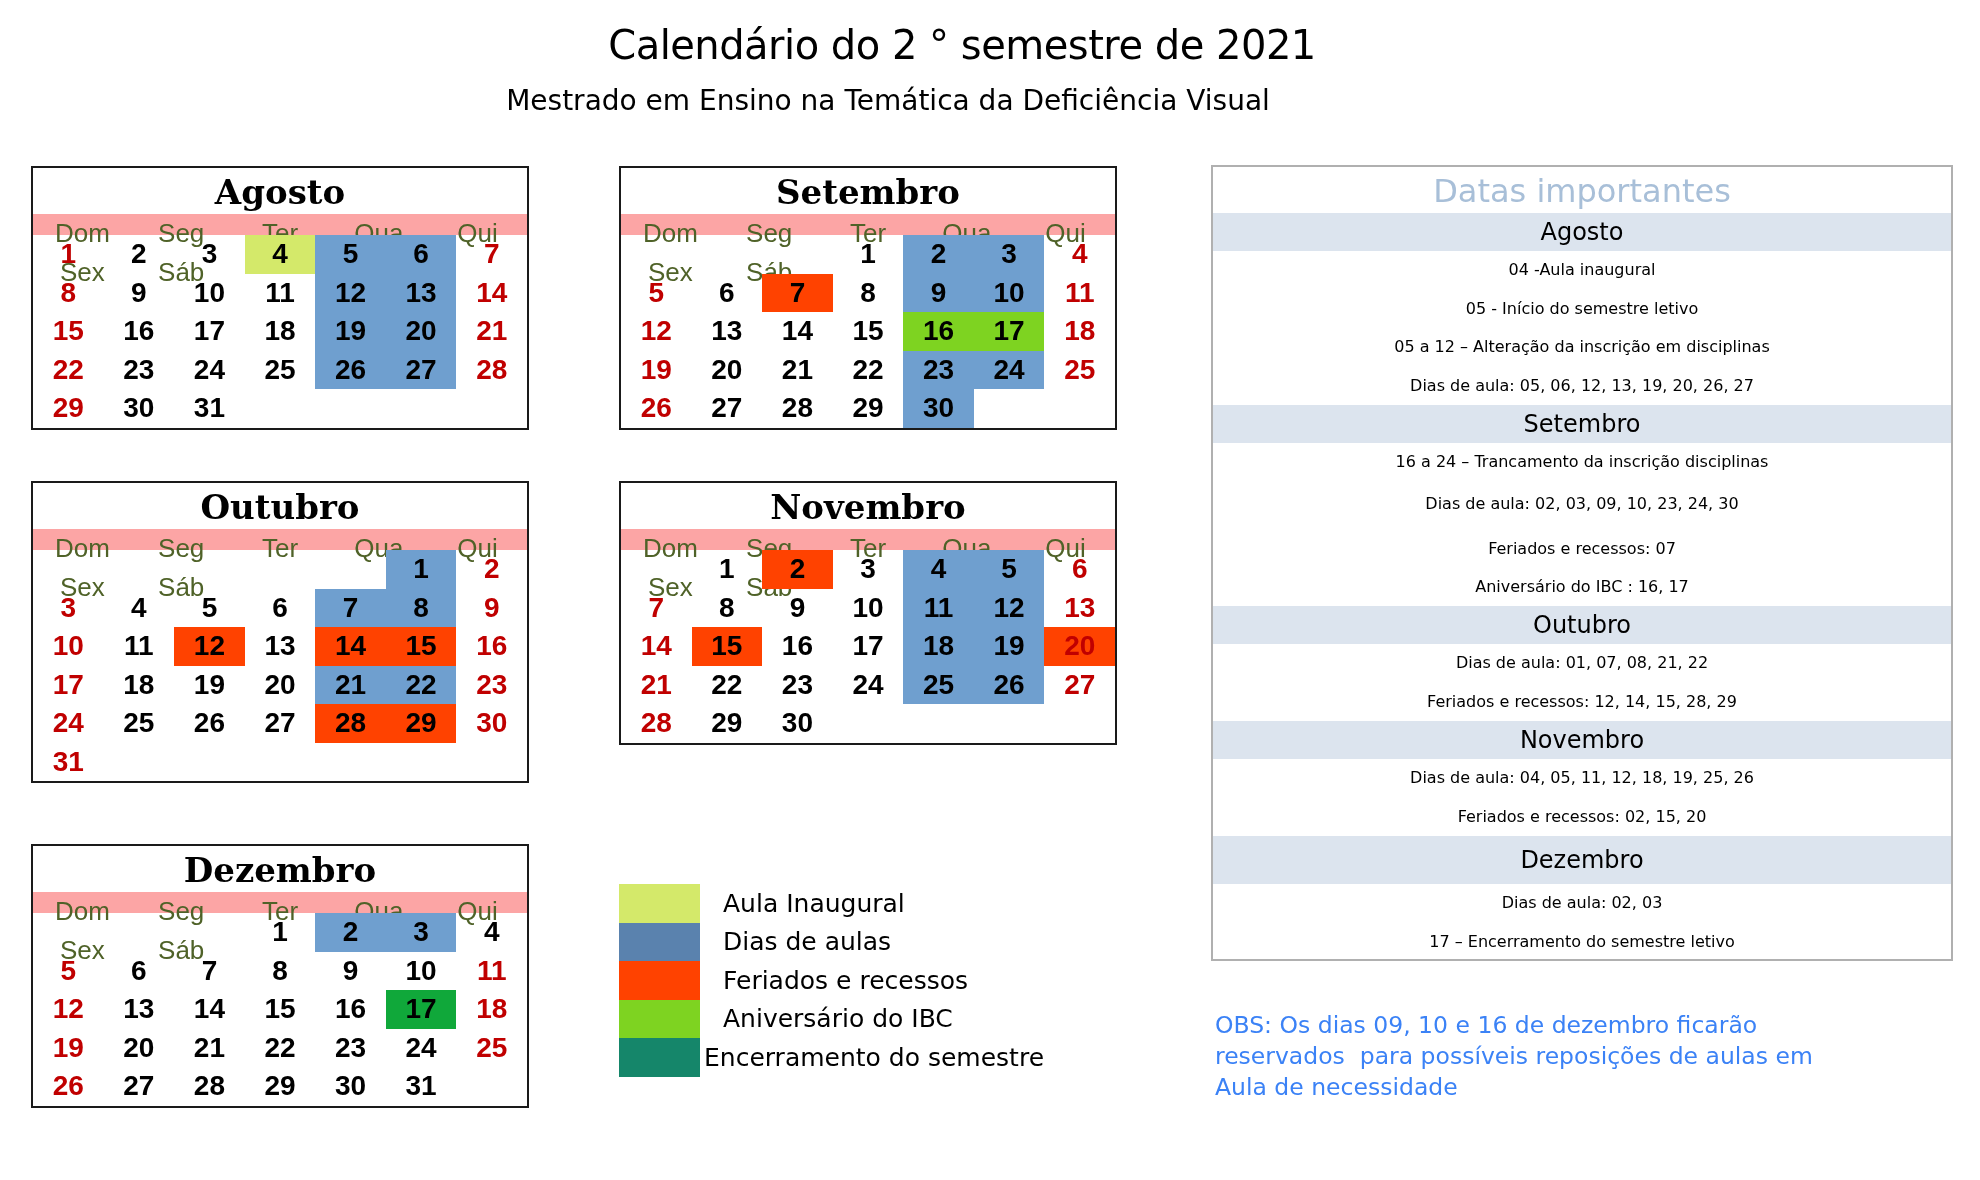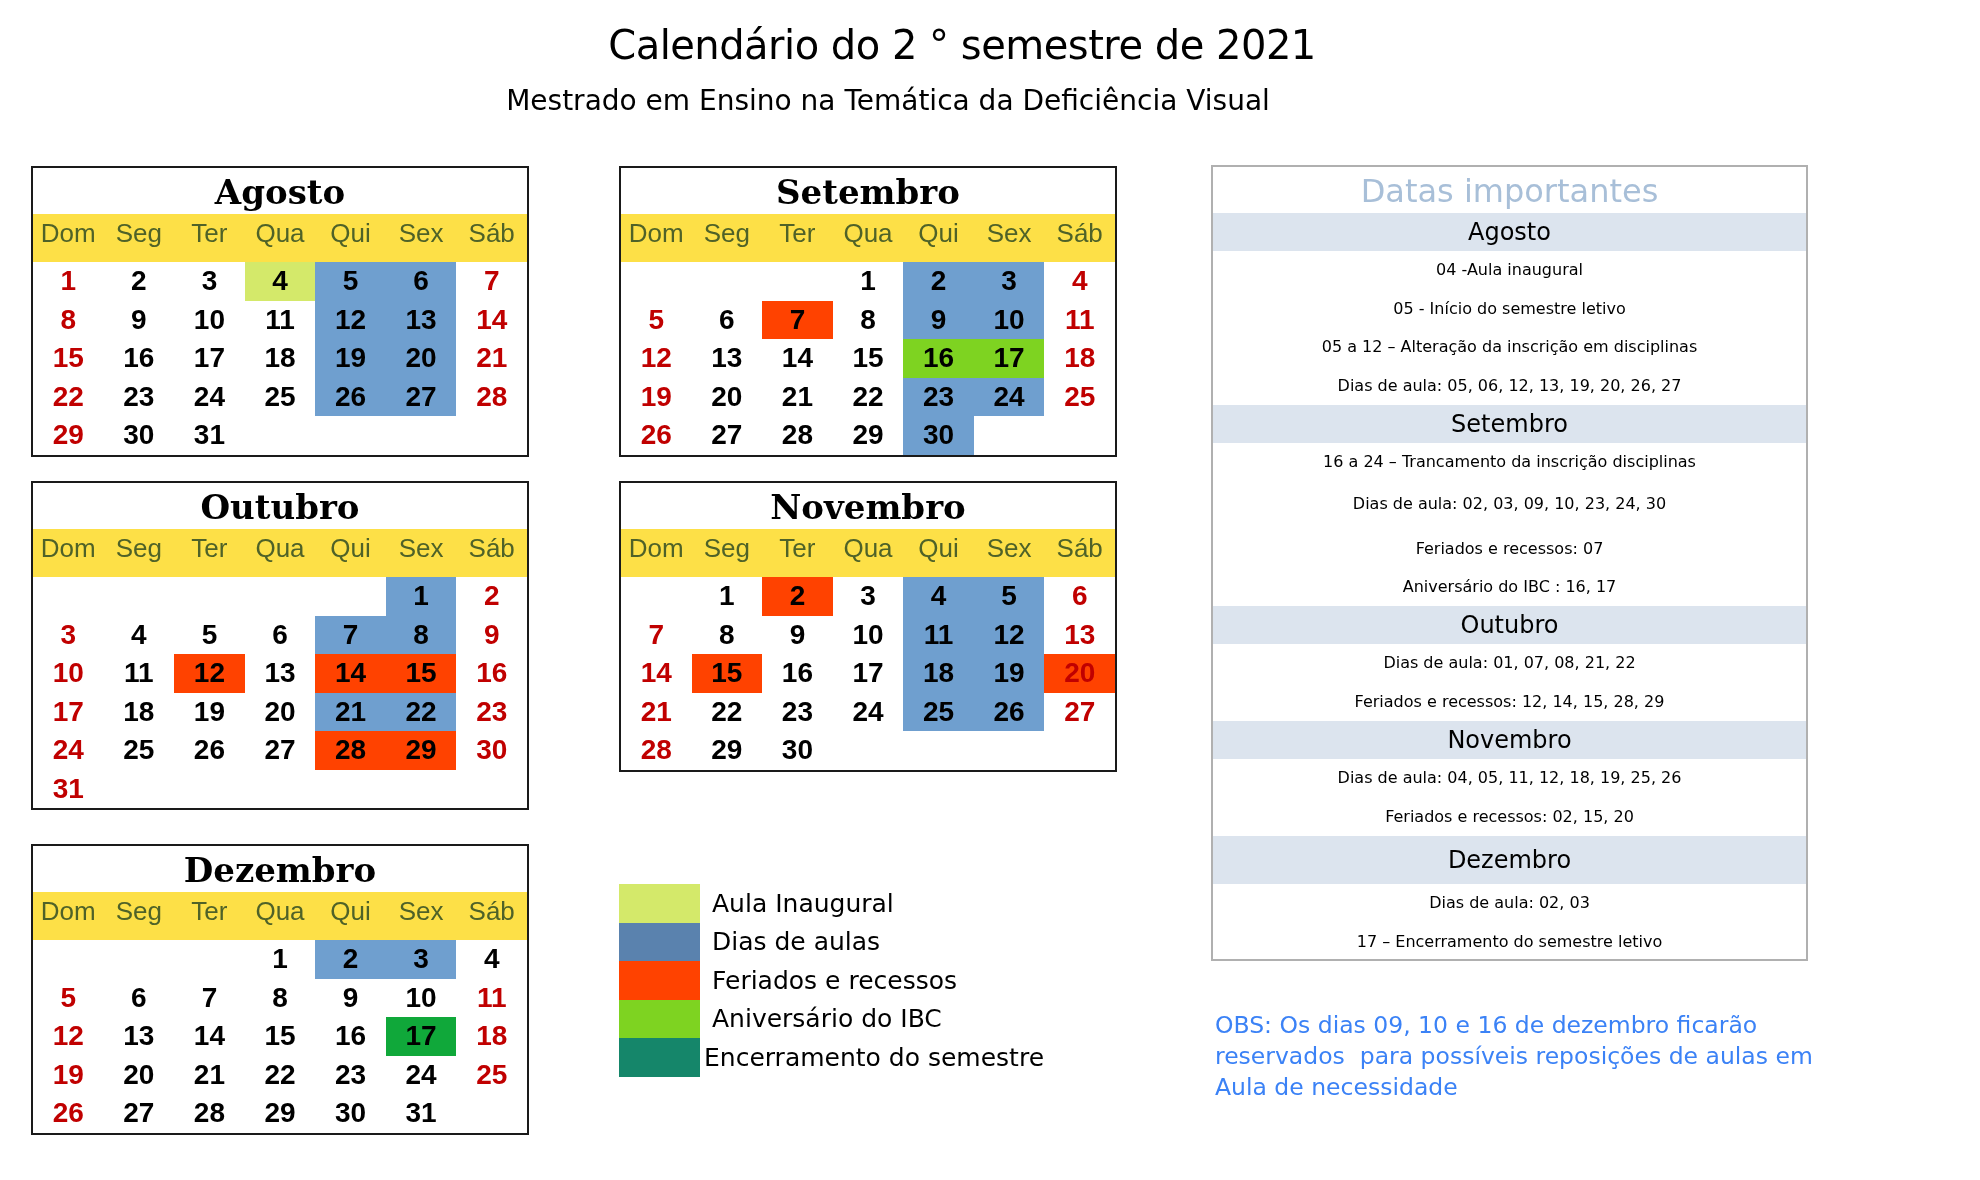--- a/index.html
+++ b/index.html
@@ -1,35 +1,35 @@
 <!DOCTYPE html>
 <html><head>
 <meta charset="utf-8">
 <style>
   html, body { margin:0; padding:0; background:#ffffff; }
   body { width:1980px; height:1180px; position:relative; overflow:hidden; font-family:"Liberation Sans", sans-serif; }
   .title { position:absolute; left:0; width:1924px; top:22px; text-align:center; font-family:"DejaVu Sans", sans-serif; font-size:40px; color:#000; letter-spacing:-0.5px; }
   .subtitle { position:absolute; left:0; width:1776px; top:84px; text-align:center; font-family:"DejaVu Sans", sans-serif; font-size:28px; color:#000; }
   .cal { position:absolute; border:2px solid #1a1a1a; background:#fff; box-sizing:border-box; width:498px; }
   .cal-title { height:46px; line-height:48px; text-align:center; font-family:"DejaVu Serif", serif; font-weight:bold; font-size:34px; color:#000; }
-  .cal-head { display:grid; grid-template-columns:repeat(7, 1fr); background:#fde047; height:48px; }
+  .cal-head { display:grid; grid-template-columns:repeat(5, 1fr); background:#fca5a5; height:21px; }
   .cal-head div { text-align:center; line-height:39px; font-size:26px; color:#4f6228; }
   .cal-grid { display:grid; grid-template-columns:repeat(7, 1fr); grid-auto-rows:38.5px; }
   .day { text-align:center; line-height:38.5px; font-size:28px; font-weight:bold; color:#000; }
   .day.weekend { color:#c00000; }
   .day.aula { background:#6f9fcf; }
   .day.inaug { background:#d4e96a; }
   .day.feriado { background:#ff4200; }
   .day.ibc { background:#7ed321; }
   .day.encerr { background:#10a83a; }
   .legend { position:absolute; left:619px; top:884px; }
   .legend-row { display:flex; align-items:center; height:38.5px; }
   .swatch { width:81px; height:38.5px; }
-  .legend-label { margin-left:12px; font-family:"DejaVu Sans", sans-serif; font-size:25px; color:#000; white-space:nowrap; }
-  .panel { position:absolute; left:1211px; top:165px; width:597px; height:796px; border:2px solid #b0b0b0; border-right-width:2px; box-sizing:border-box; font-family:"DejaVu Sans", sans-serif; }
+  .legend-label { margin-left:23px; font-family:"DejaVu Sans", sans-serif; font-size:25px; color:#000; white-space:nowrap; }
+  .panel { position:absolute; left:1211px; top:165px; width:742px; height:796px; border:2px solid #b0b0b0; border-right-width:2px; box-sizing:border-box; font-family:"DejaVu Sans", sans-serif; }
   .panel-title { height:46px; line-height:48px; text-align:center; font-size:32px; color:#a8bfd8; }
   .panel-month { background:#dce4ee; text-align:center; height:38px; line-height:38px; font-size:24px; color:#000; }
   .panel-item { text-align:center; height:38.5px; line-height:38.5px; font-size:16px; color:#000; white-space:nowrap; }
   .panel-item.tall { height:44px; line-height:44px; }
   .obs { position:absolute; left:1215px; top:1010px; width:700px; font-family:"DejaVu Sans", sans-serif; font-size:23.5px; line-height:31px; color:#3b82f6; }
 </style>
 </head>
 <body>
 
 <div class="title">Calendário do 2 ° semestre de 2021</div>

